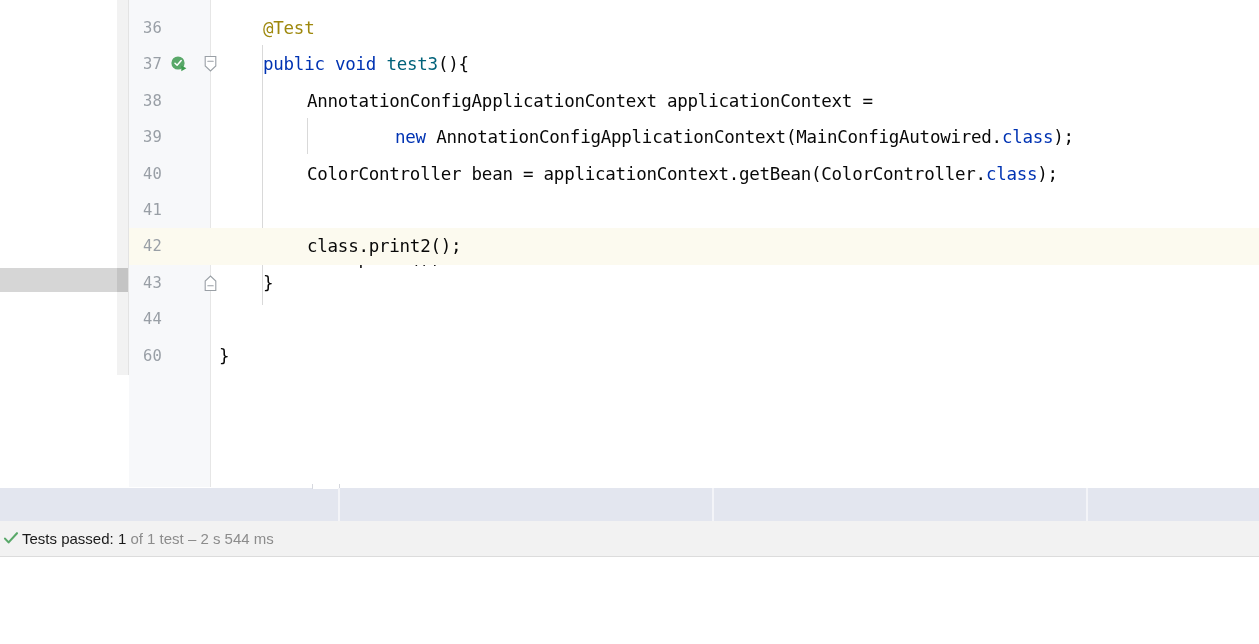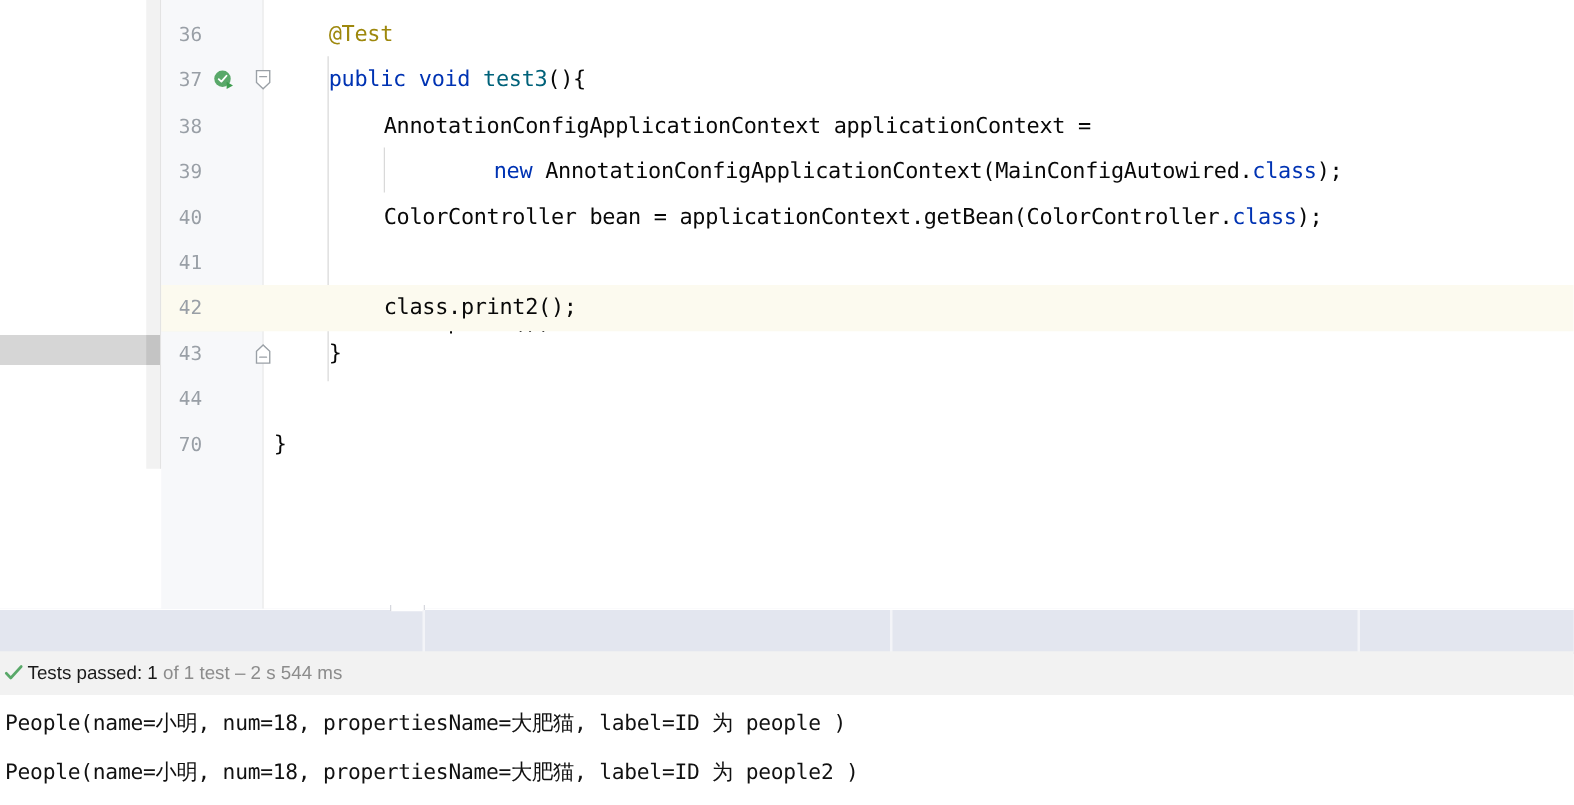--- a/index.html
+++ b/index.html
@@ -339,21 +339,21 @@
         </div>
         <div class="row" style="top: 301.2px;">
           <div class="row-bg-gutter"></div>
           <div class="row-bg-code"></div>
           <div class="lineno">44</div>
           <div class="codetext" style="padding-left: 52px;"></div>
         </div>
         <div class="row" style="top: 337.6px;">
           <div class="row-bg-gutter"></div>
           <div class="row-bg-code"></div>
-          <div class="lineno">70</div>
+          <div class="lineno">60</div>
           <div class="codetext" style="padding-left: 8px;"><span class="plain">}</span></div>
         </div>
       </div>
   </div>
 
   <div class="tool-strip">
     <div class="strip-tabstub"></div>
     <div class="strip-divider" style="left:338px;"></div>
     <div class="strip-divider" style="left:712px;"></div>
     <div class="strip-divider" style="left:1086px;"></div>
@@ -361,18 +361,14 @@
 
   <div class="status-bar">
     <span class="status-check">
       <svg width="16" height="16" viewBox="0 0 16 16">
         <path d="M2 8.6 L5.6 12.4 L14 3.2" fill="none" stroke="#59a869" stroke-width="2.1" stroke-linecap="round" stroke-linejoin="round"></path>
       </svg>
     </span>
     <span class="status-text"><span class="status-strong">Tests passed:</span><span class="status-count"> 1</span><span class="status-dim"> of 1 test – 2 s 544 ms</span></span>
   </div>
 
-  <div class="console">
-    <div class="console-line" style="top:4px;">People(name=小明, num=18, propertiesName=大肥猫, label=ID 为 people )</div>
-    <div class="console-line" style="top:43px;">People(name=小明, num=18, propertiesName=大肥猫, label=ID 为 people2 )</div>
-  </div>
 
 </div>
 
 </body></html>

